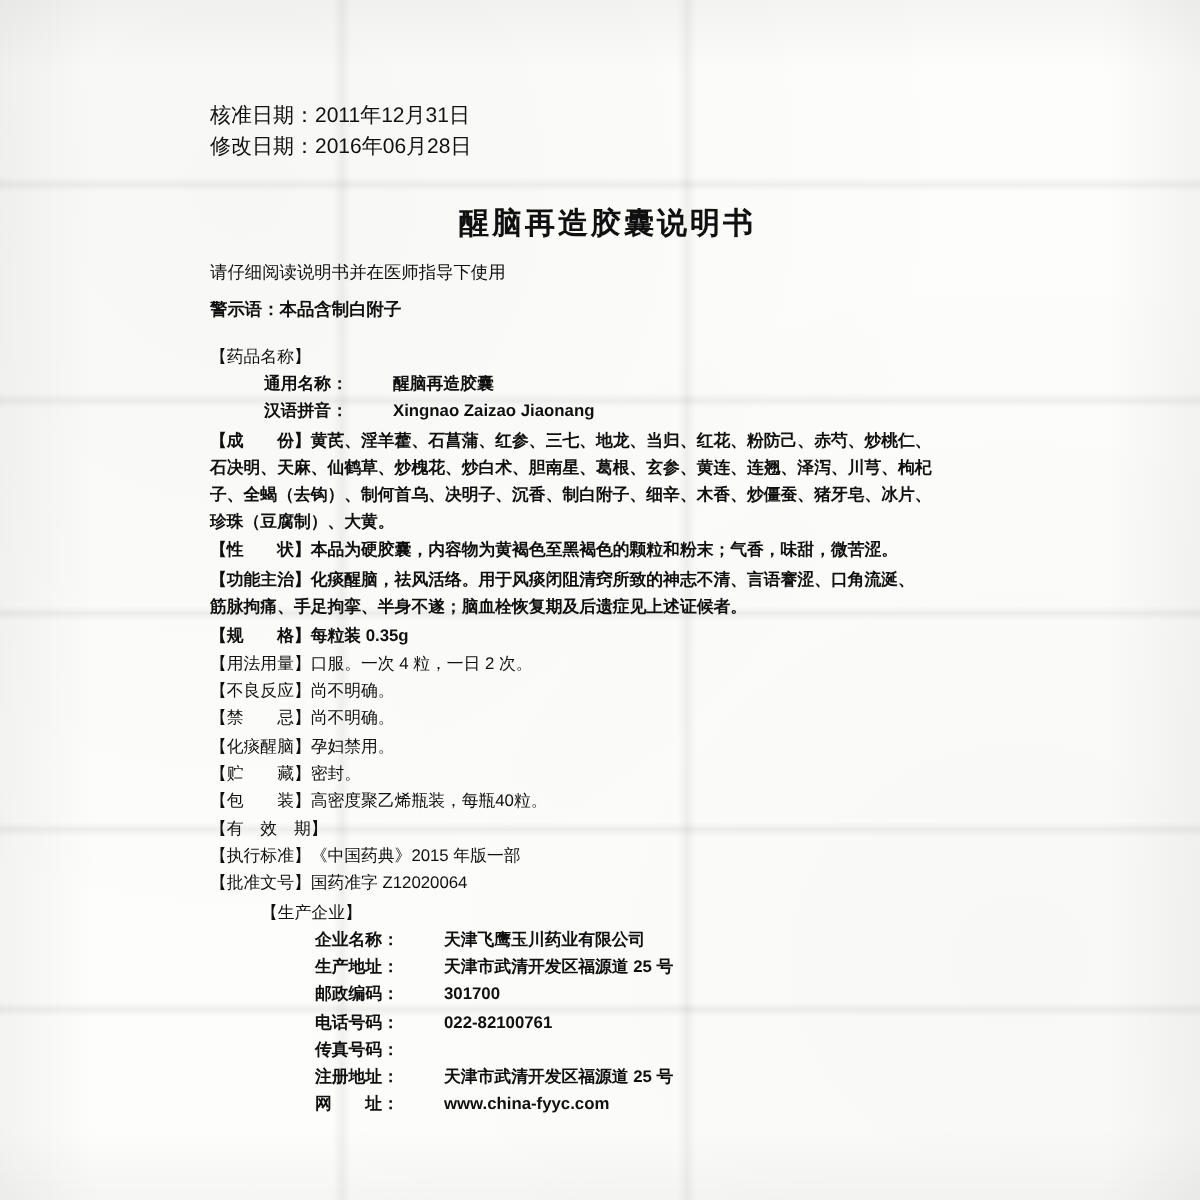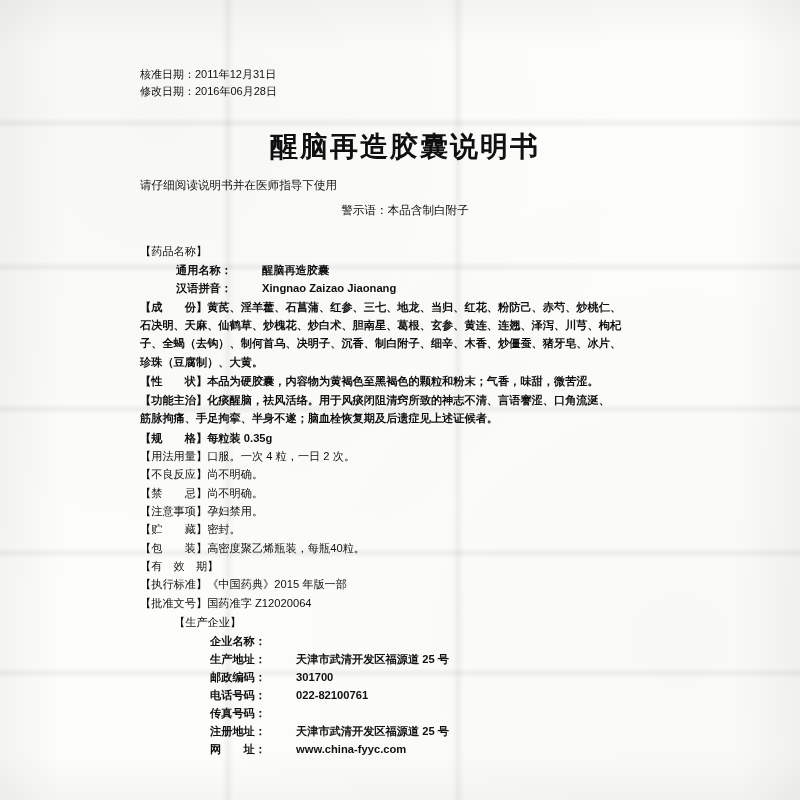--- a/index.html
+++ b/index.html
@@ -46,43 +46,43 @@
     position: absolute;
     left: 140px;
     top: 66px;
     width: 530px;
     color: #101010;
     font-size: 11.2px;
     line-height: 1.55;
   }
 
   .dates {
-    font-size: 11px;
+    font-size: 14px;
     line-height: 1.5;
     margin-bottom: 26px;
   }
   .dates div { white-space: nowrap; }
 
   .title {
     text-align: center;
-    font-size: 28px;
+    font-size: 20px;
     font-weight: bold;
     letter-spacing: 2px;
     margin: 14px 0 8px 0;
   }
   .subtitle {
     text-align: left;
     font-size: 11.6px;
     margin-bottom: 7px;
   }
   .warning {
-    text-align: center;
+    text-align: left;
     font-size: 11.6px;
-    font-weight: normal;
-    margin-bottom: 24px;
+    font-weight: bold;
+    margin-bottom: 14px;
   }
 
   .sec {
     margin-bottom: 1px;
   }
   .sec-head {
     font-weight: normal;
   }
   .row {
     display: flex;
@@ -201,21 +201,21 @@
 
     <div class="sec">
       <div class="row">
         <div class="label">【禁　　忌】</div>
         <div class="body">尚不明确。</div>
       </div>
     </div>
 
     <div class="sec">
       <div class="row">
-        <div class="label">【注意事项】</div>
+        <div class="label">【化痰醒脑】</div>
         <div class="body">孕妇禁用。</div>
       </div>
     </div>
 
     <div class="sec">
       <div class="row">
         <div class="label">【贮　　藏】</div>
         <div class="body">密封。</div>
       </div>
     </div>
@@ -244,20 +244,21 @@
       <div class="row">
         <div class="label">【批准文号】</div>
         <div class="body">国药准字 Z12020064</div>
       </div>
     </div>
 
     <div class="sec mfr-head">
       <div class="sec-head">【生产企业】</div>
       <div class="kv">
         <div class="k">企业名称：</div>
+        <div class="v">天津飞鹰玉川药业有限公司</div>
       </div>
       <div class="kv">
         <div class="k">生产地址：</div>
         <div class="v">天津市武清开发区福源道 25 号</div>
       </div>
       <div class="kv">
         <div class="k">邮政编码：</div>
         <div class="v">301700</div>
       </div>
       <div class="kv">

